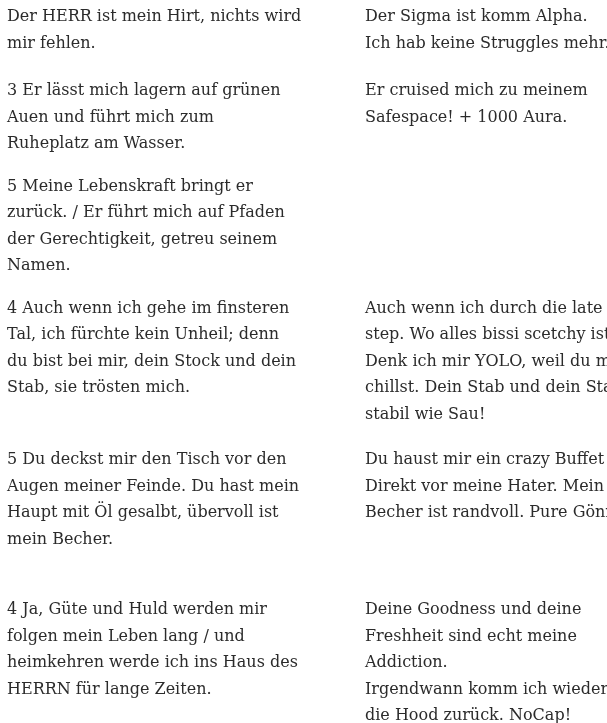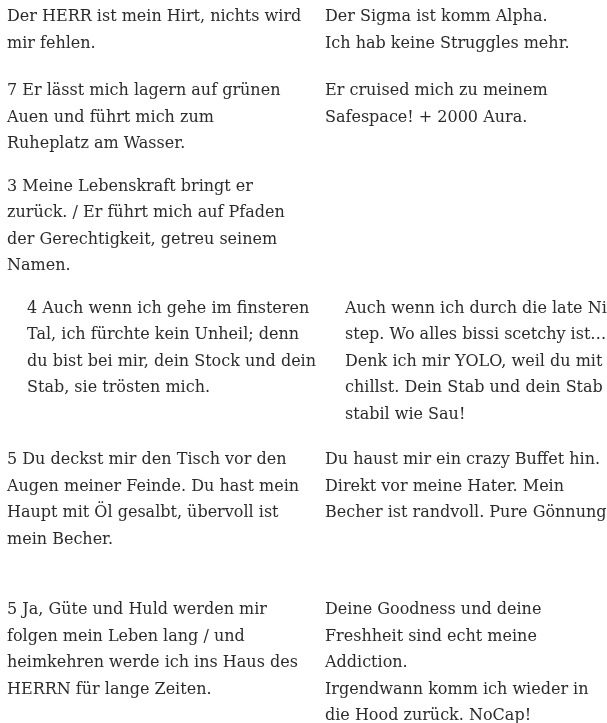--- a/index.html
+++ b/index.html
@@ -18,54 +18,55 @@
   }
   .page {
     padding: 3px 0 0 7px;
     box-sizing: border-box;
     width: 607px;
   }
   .verse-row {
     display: grid;
     grid-template-columns: 318px 1fr;
     align-items: start;
+    gap: 40px;
   }
   .cell {
     white-space: pre;      
     letter-spacing: 0;
   }
   .row-1 { margin-bottom: 21px; }
   .row-2 { margin-bottom: 16px; }
   .row-3 { margin-bottom: 16px; }
-  .row-4 { margin-bottom: 19px; margin-left: 20px; }
+  .row-4 { margin-bottom: 19px; }
   .row-5 { margin-bottom: 44px; }
   .row-6 { margin-bottom: 0; }
 </style>
 </head>
 <body style="--text-color: #2b2b2b; background: rgb(255, 255, 255);">
 
 <div class="page">
 
   <div class="verse-row row-1">
     <div class="cell">Der HERR ist mein Hirt, nichts wird
 mir fehlen.</div>
     <div class="cell">Der Sigma ist komm Alpha.
 Ich hab keine Struggles mehr.</div>
   </div>
 
   <div class="verse-row row-2">
-    <div class="cell">7 Er lässt mich lagern auf grünen
+    <div class="cell">3 Er lässt mich lagern auf grünen
 Auen und führt mich zum
 Ruheplatz am Wasser.</div>
     <div class="cell">Er cruised mich zu meinem
-Safespace! + 2000 Aura.</div>
+Safespace! + 1000 Aura.</div>
   </div>
 
   <div class="verse-row row-3">
-    <div class="cell">3 Meine Lebenskraft bringt er
+    <div class="cell">5 Meine Lebenskraft bringt er
 zurück. / Er führt mich auf Pfaden
 der Gerechtigkeit, getreu seinem
 Namen.</div>
   </div>
 
   <div class="verse-row row-4">
     <div class="cell">4 Auch wenn ich gehe im finsteren
 Tal, ich fürchte kein Unheil; denn
 du bist bei mir, dein Stock und dein
 Stab, sie trösten mich.</div>
@@ -80,21 +81,21 @@
     <div class="cell">5 Du deckst mir den Tisch vor den
 Augen meiner Feinde. Du hast mein
 Haupt mit Öl gesalbt, übervoll ist
 mein Becher.</div>
     <div class="cell">Du haust mir ein crazy Buffet hin.
 Direkt vor meine Hater. Mein
 Becher ist randvoll. Pure Gönnung.</div>
   </div>
 
   <div class="verse-row row-6">
-    <div class="cell">5 Ja, Güte und Huld werden mir
+    <div class="cell">4 Ja, Güte und Huld werden mir
 folgen mein Leben lang / und
 heimkehren werde ich ins Haus des
 HERRN für lange Zeiten.</div>
     <div class="cell">Deine Goodness und deine
 Freshheit sind echt meine
 Addiction.
 Irgendwann komm ich wieder in
 die Hood zurück. NoCap!</div>
   </div>
 

